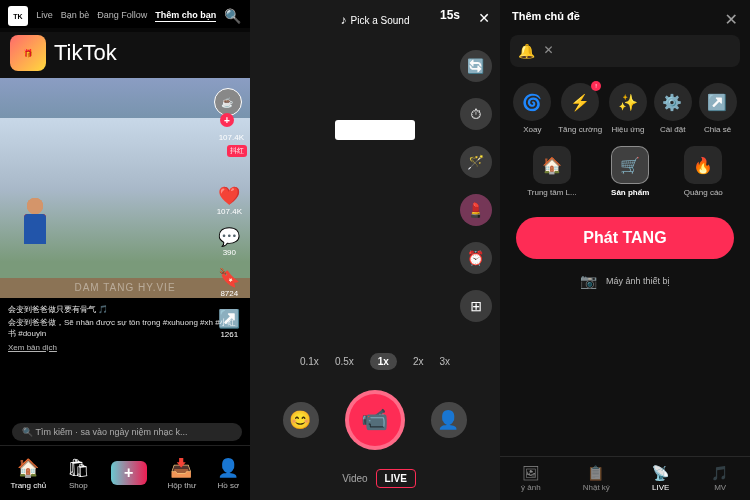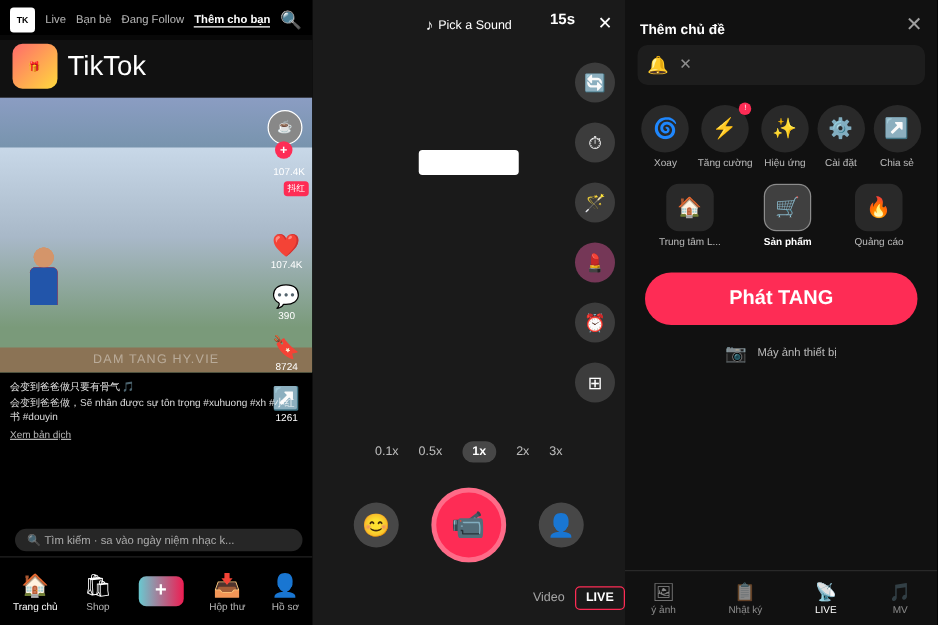--- a/index.html
+++ b/index.html
@@ -446,21 +446,21 @@
 
     
     .camera-tabs {
       position: absolute;
       bottom: 0;
       left: 0;
       right: 0;
       height: 44px;
       display: flex;
       align-items: center;
-      justify-content: flex-end;
+      justify-content: center;
     }
     .cam-tab {
       color: rgba(255,255,255,0.6);
       font-size: 10px;
       padding: 4px 8px;
     }
     .cam-tab.active-tab {
       color: #fff;
       font-weight: bold;
       border: 1.5px solid #fe2c55;
@@ -473,21 +473,21 @@
       width: 250px;
       height: 500px;
       background: #111;
       position: relative;
       flex-shrink: 0;
       overflow: hidden;
     }
     .panel3-header {
       padding: 10px 12px 6px;
       display: flex;
-      align-items: flex-end;
+      align-items: flex-start;
       justify-content: space-between;
     }
     .theme-label {
       color: #fff;
       font-size: 11px;
       font-weight: bold;
     }
     .close-btn-p3 {
       color: rgba(255,255,255,0.6);
       font-size: 16px;

